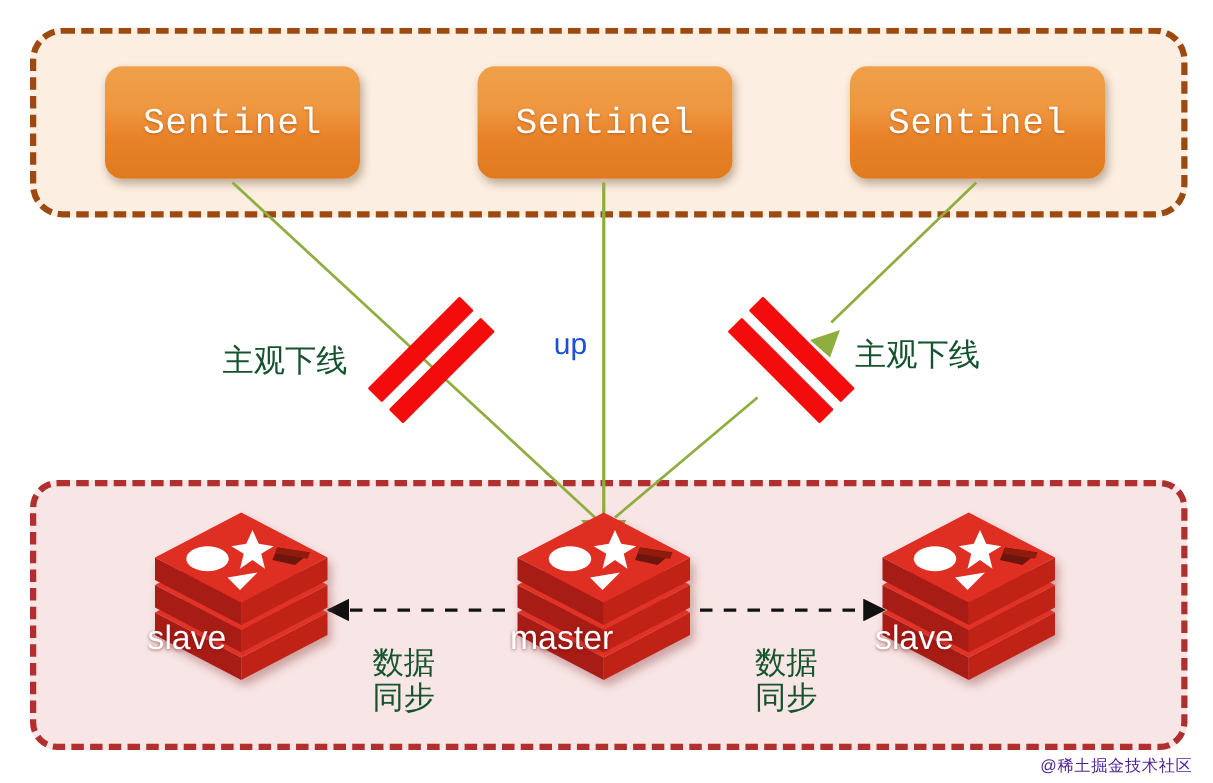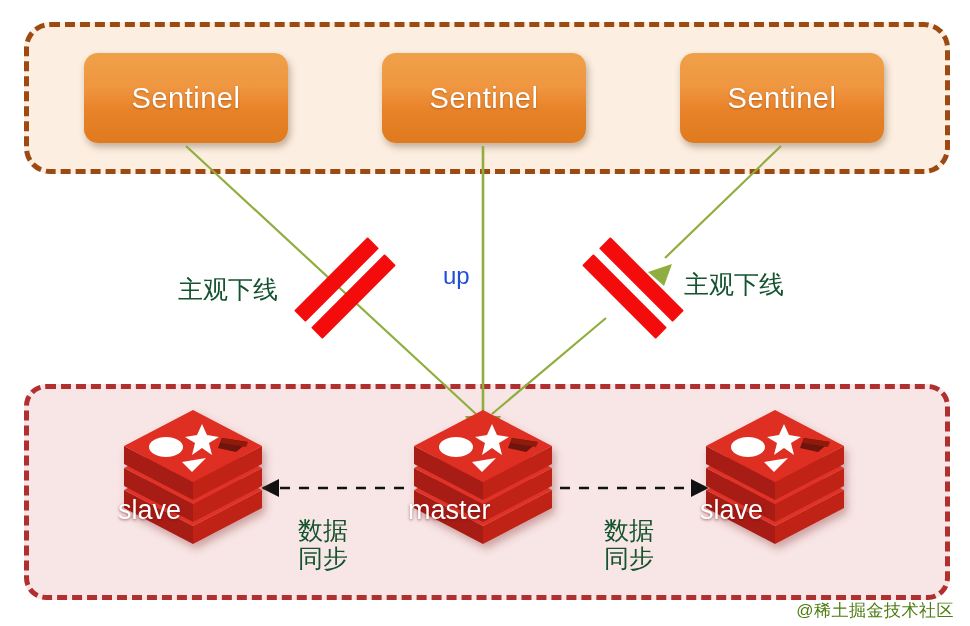--- a/index.html
+++ b/index.html
@@ -47,20 +47,21 @@
   .sentinel-node {
     position: absolute;
     width: 204px;
     height: 90px;
     border-radius: 14px;
     background: linear-gradient(180deg, #f0a04a 0%, #ef9640 38%, #e9832a 62%, #e07a1e 100%);
     box-shadow: 2px 4px 7px rgba(80, 50, 20, 0.35);
     display: flex;
     align-items: center;
     justify-content: center;
+    font-family: Liberation Mono, monospace;
   }
   .sentinel-node .label {
     color: #ffffff;
     font-size: 29px;
     font-weight: 400;
     letter-spacing: 0.5px;
     text-shadow: 0 1px 2px rgba(120, 60, 10, 0.45);
     line-height: 1;
   }
   #sentinel-node-1 { left: 84px;  top: 53px; }
@@ -135,22 +136,22 @@
     top: 516px;
     font-size: 25px;
     text-align: center;
   }
 
   
   #watermark {
     position: absolute;
     right: 16px;
     bottom: 4px;
-    font-size: 17px;
-    color: #4d7c0f;
+    font-size: 13px;
+    color: #4c1d95;
     letter-spacing: 0.5px;
     white-space: pre;
   }
 </style>
 </head>
 <body>
 
 <div id="canvas">
 
   <div class="group-box" id="sentinel-group"></div>

